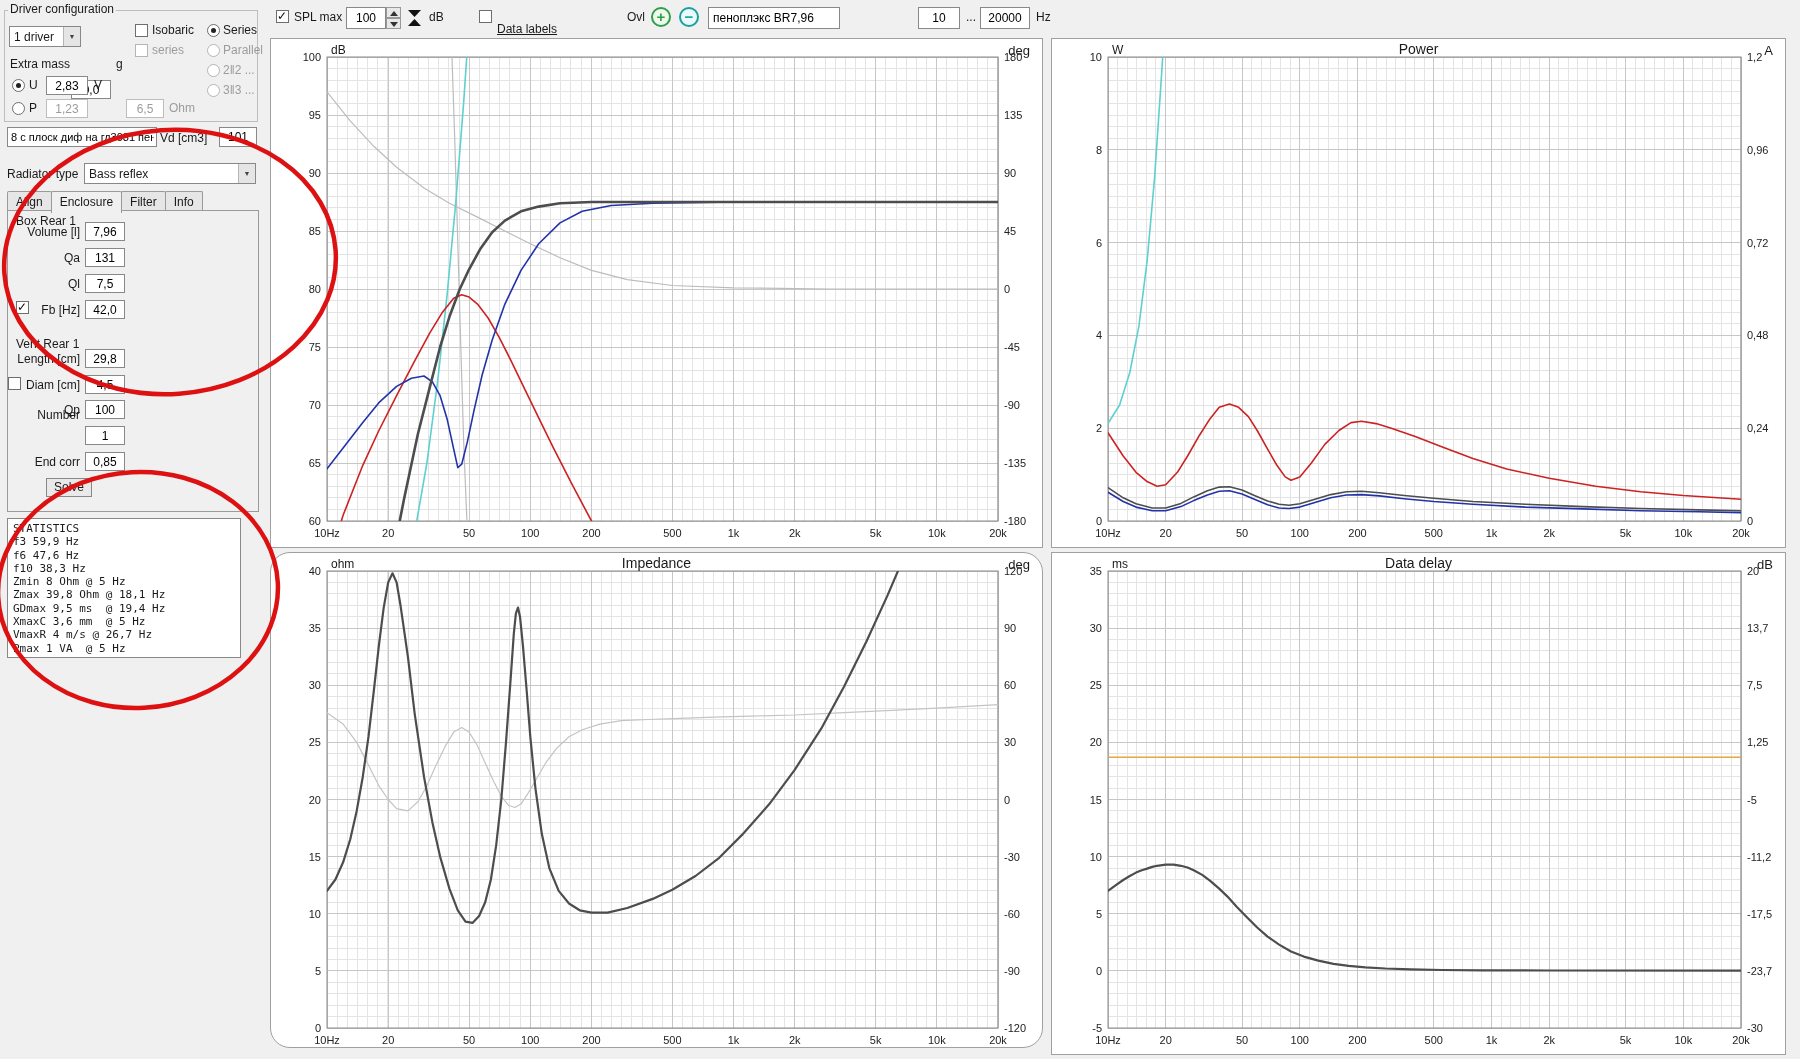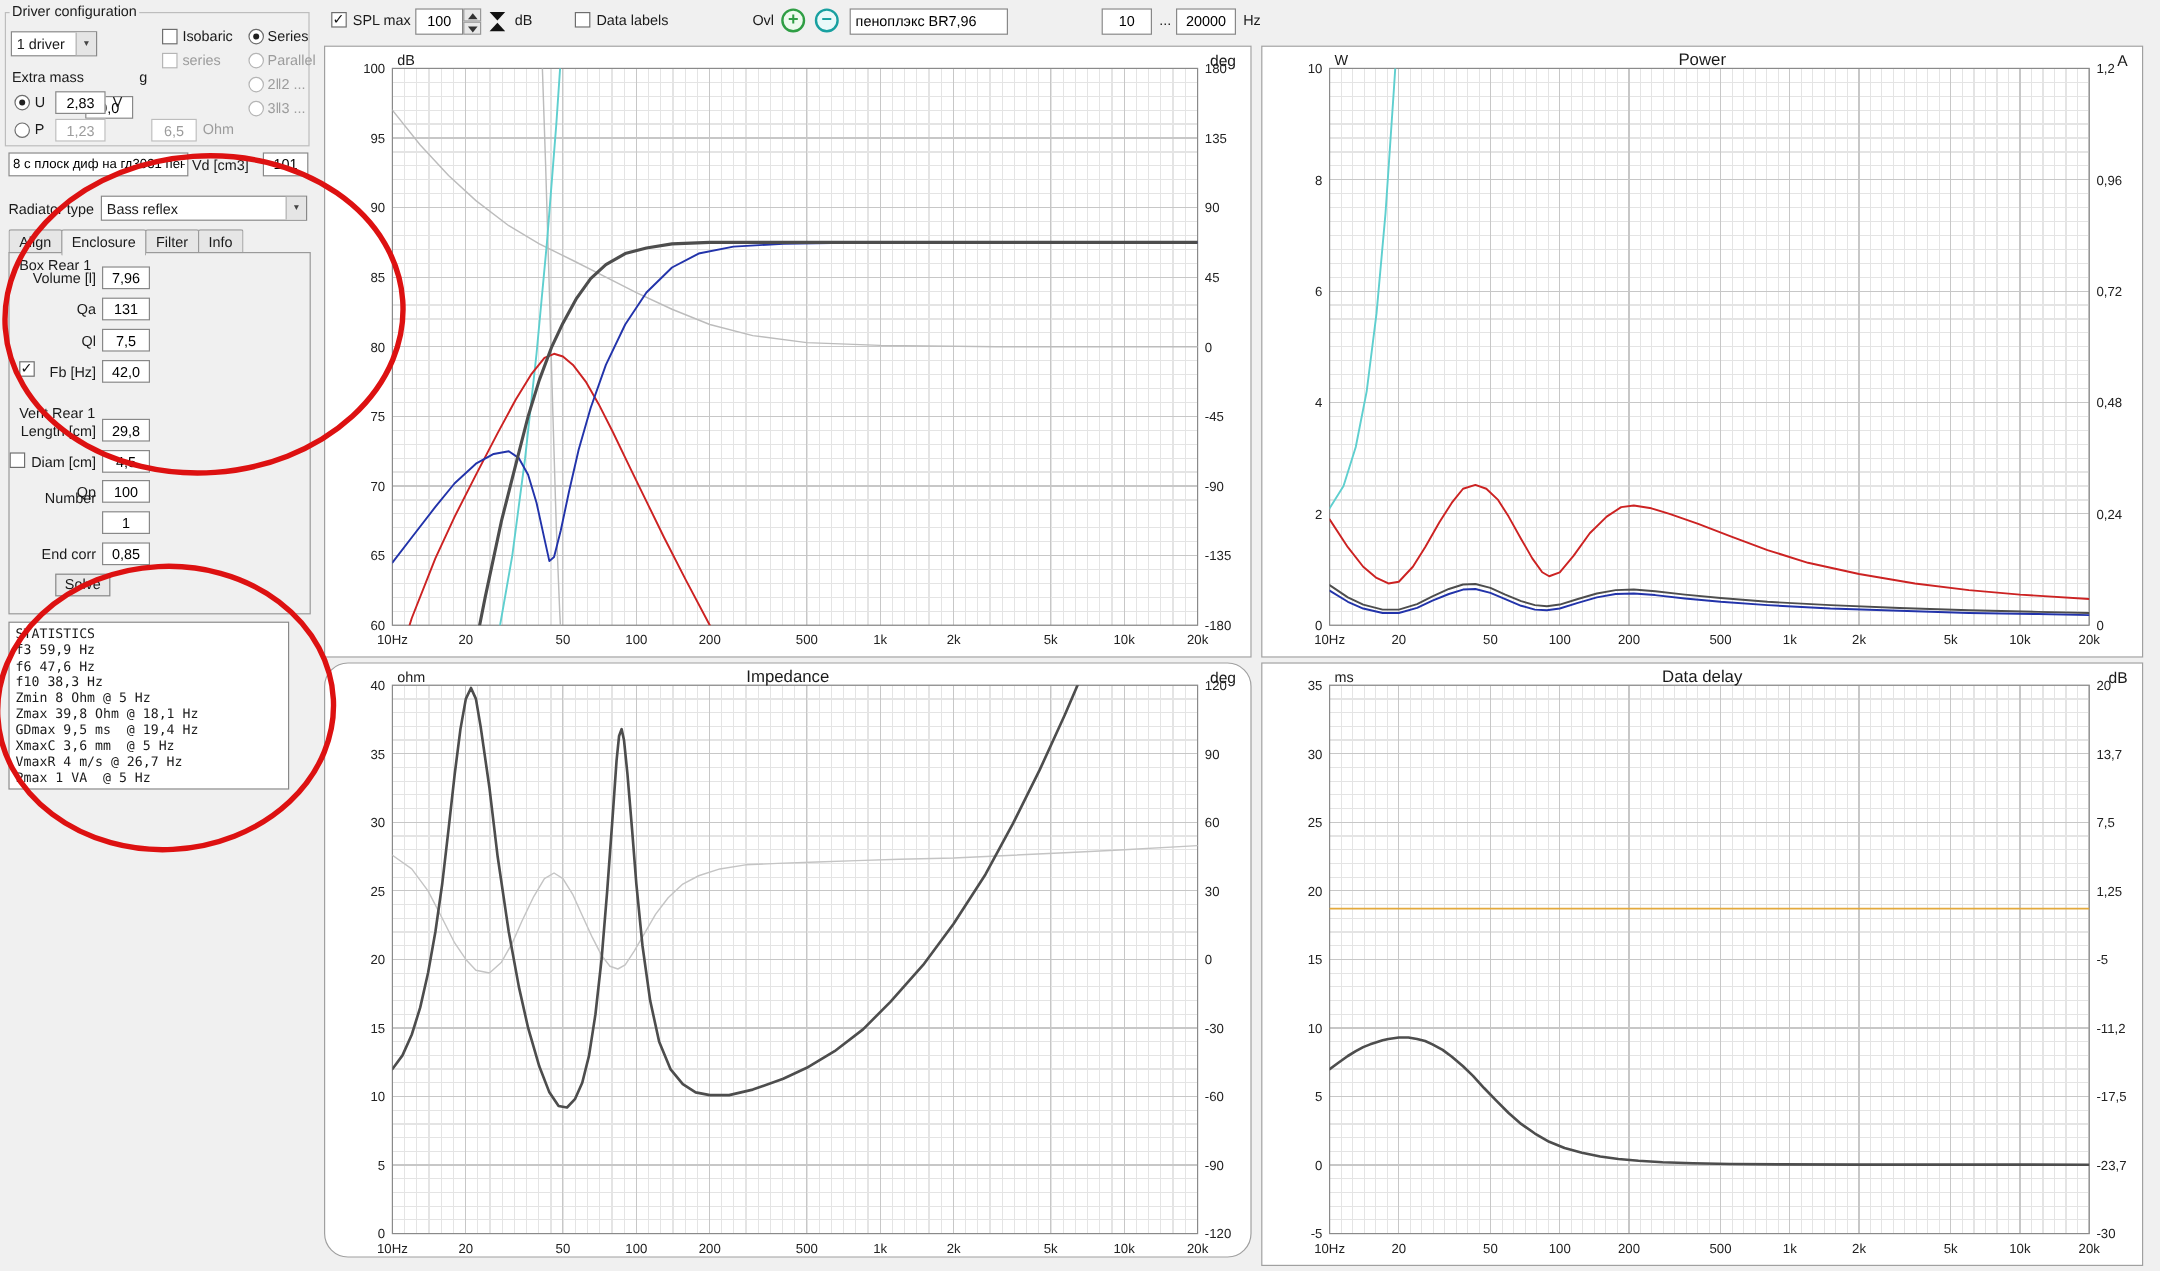--- a/index.html
+++ b/index.html
@@ -171,21 +171,21 @@
         <div class="dn"></div>
       </div>
     <span class="abs" style="left:140px;top:8px;">
       <svg width="17" height="20" viewBox="0 0 17 20">
           <path d="M2 2h13l-6.5 7z" fill="#111"></path>
           <path d="M2 18h13l-6.5-7z" fill="#111"></path>
         </svg>
     </span>
     <span class="lbl" style="left:163px;top:10px;">dB</span>
     <div class="cb" style="left:213px;top:10px;"></div>
-    <span class="lbl" style="left:231px;top:10px;">Data labels</span>
+    <span class="lbl" style="left:231px;top:22px;text-decoration:underline;">Data labels</span>
     <span class="lbl" style="left:361px;top:10px;">Ovl</span>
     <div class="roundbtn" style="left:385px;top:7px;">+</div>
     <div class="roundbtn minus" style="left:413px;top:7px;">−</div>
     <input class="tb-input" style="left: 442px; top: 7px; width: 132px; text-align: left; padding-left: 4px;" value="пеноплэкс BR7,96">
     <input class="tb-input" style="left: 652px; top: 7px; width: 42px;" value="10">
     <span class="lbl" style="left:700px;top:10px;">...</span>
     <input class="tb-input" style="left: 714px; top: 7px; width: 50px;" value="20000">
     <span class="lbl" style="left:770px;top:10px;">Hz</span>
   </div>
 

